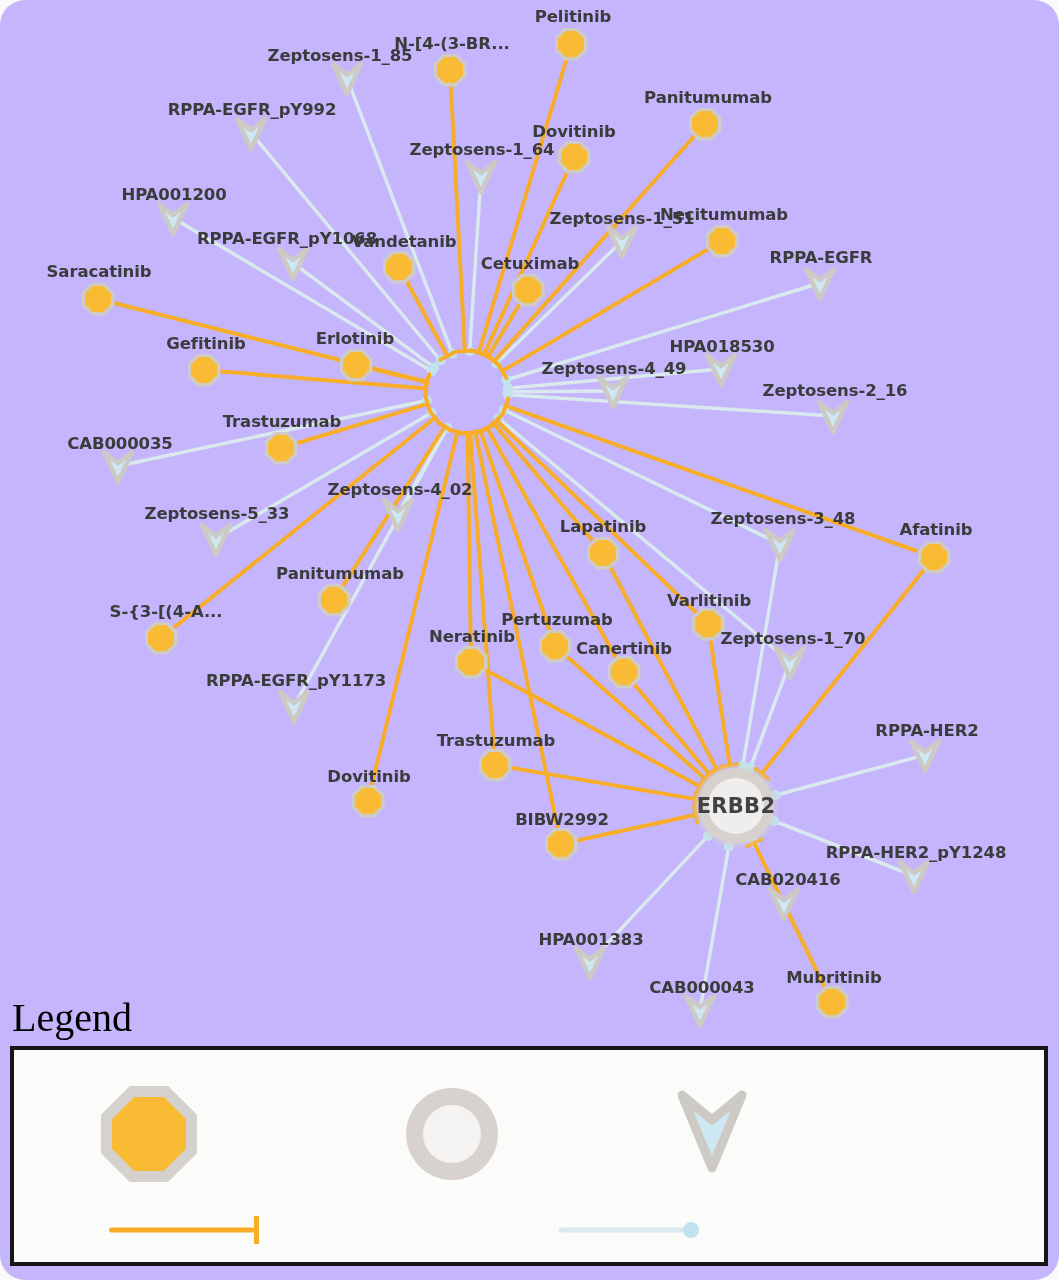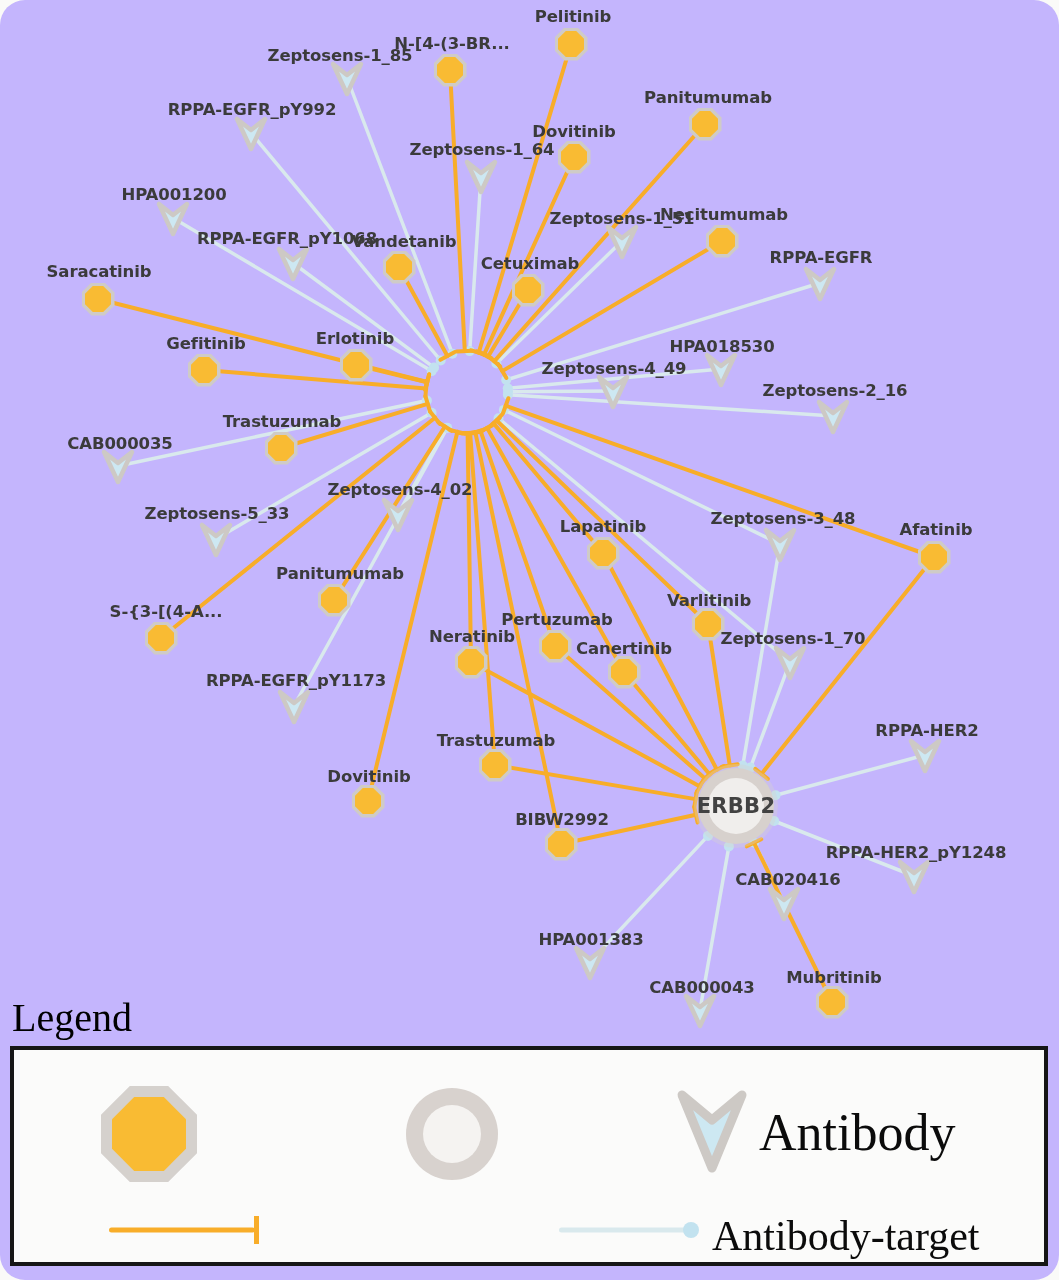--- a/index.html
+++ b/index.html
@@ -363,24 +363,22 @@
         <i></i>
       </div>
 
     <div class="lg-gene">
         <i></i>
       </div>
 
     <svg class="lg-chev" width="78" height="94" viewBox="0 0 78 94">
       <path d="M9 9 L39 82 L69 9 L39 34 Z" fill="#cde8f2" stroke="#cdc9c5" stroke-width="9" stroke-linejoin="round"></path>
     </svg>
-    <div class="ltext big" style="left:745px;top:82px">Antibody</div>
 
     <div class="lg-dline" style="left:95px;top:166px">
       <span class="bar"></span>
     </div>
 
     <div class="lg-aline" style="left:545px;top:166px">
       <span class="dot"></span>
     </div>
-    <div class="ltext small" style="left:698px;top:186px">Antibody-target</div>
   </div>
 </div>
 
 </body></html>

